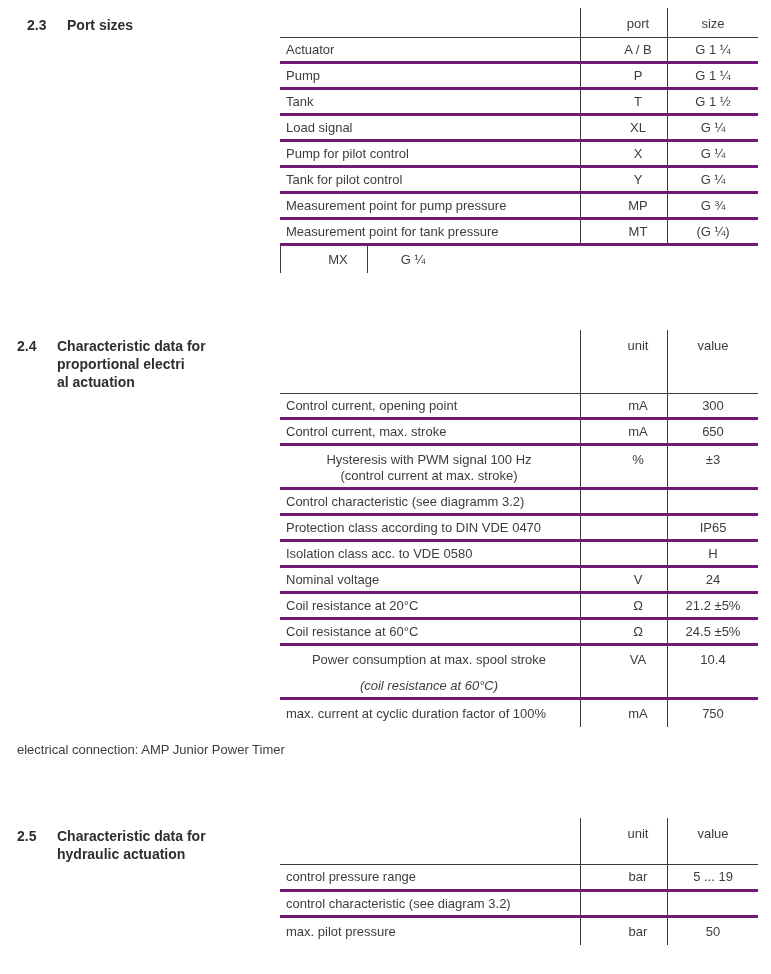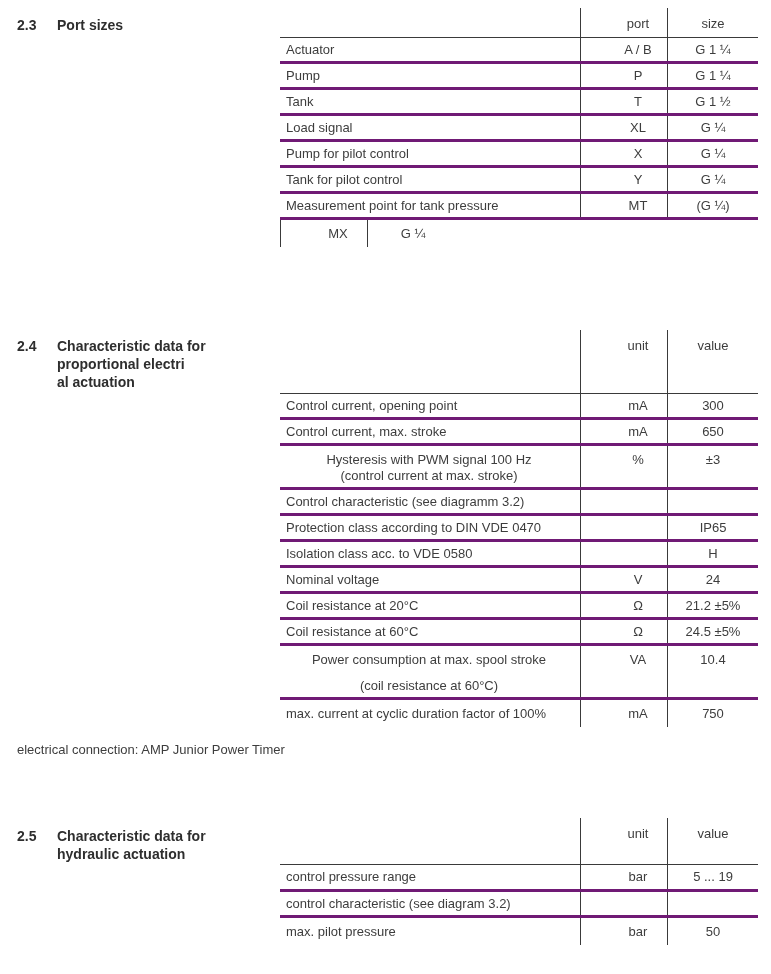--- a/index.html
+++ b/index.html
@@ -18,30 +18,30 @@
   .dtable{position:absolute;left:280px;width:478px;}
   .thead{display:flex;border-bottom:1px solid #3a3a3a;box-sizing:border-box;}
   .trow{display:flex;border-bottom:3px solid #701a75;box-sizing:border-box;}
   .trow.last{border-bottom:none;}
   .cell{box-sizing:border-box;display:flex;flex-direction:column;justify-content:center;}
   .cell.label{width:300px;flex:0 0 300px;padding-left:6px;padding-right:8px;}
   .cell.unit{width:87px;flex:0 0 87px;border-left:1px solid #3a3a3a;align-items:center;text-align:center;padding-left:28px;}
   .cell.value{width:91px;flex:0 0 91px;border-left:1px solid #3a3a3a;align-items:center;text-align:center;}
   .thead .cell{justify-content:flex-start;padding-top:8px;}
   .top .cell{justify-content:flex-start;padding-top:6px;text-align:center;}
-  .gap{margin-top:10px;}
+  .gap{margin-top:10px;font-style:italic;}
   .h26{height:26px;} .h27{height:27px;} .h44{height:44px;} .h54{height:54px;}
   #t1 .thead{height:30px;}
   #t2 .thead{height:64px;}
   #t3 .thead{height:47px;}
 </style>
 </head>
 <body>
 
-<div class="heading abs" style="top:16px;left:17px;">
+<div class="heading abs" style="top:16px;left:27px;">
   <div class="num">2.3</div>
   <div>Port sizes</div>
 </div>
 
 <div class="dtable" id="t1" style="top:8px;">
   <div class="thead">
     <div class="cell label"></div>
     <div class="cell unit">port</div>
     <div class="cell value">size</div>
   </div>
@@ -67,20 +67,25 @@
   </div>
   <div class="trow h26">
     <div class="cell label">Pump for pilot control</div>
     <div class="cell unit">X</div>
     <div class="cell value">G ¼</div>
   </div>
   <div class="trow h26">
     <div class="cell label">Tank for pilot control</div>
     <div class="cell unit">Y</div>
     <div class="cell value">G ¼</div>
+  </div>
+  <div class="trow h26">
+    <div class="cell label">Measurement point for pump pressure</div>
+    <div class="cell unit">MP</div>
+    <div class="cell value">G ¾</div>
   </div>
   <div class="trow h26">
     <div class="cell label">Measurement point for tank pressure</div>
     <div class="cell unit">MT</div>
     <div class="cell value">(G ¼)</div>
   </div>
   <div class="trow h27 last">
     <div class="cell unit">MX</div>
     <div class="cell value">G ¼</div>
   </div>

